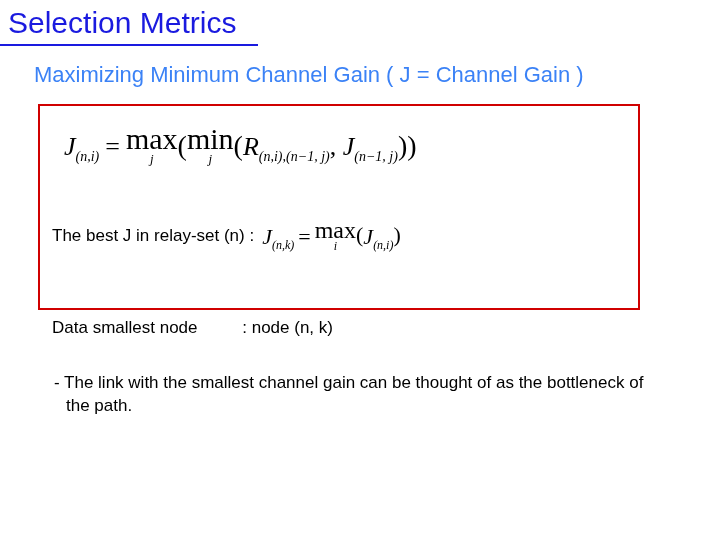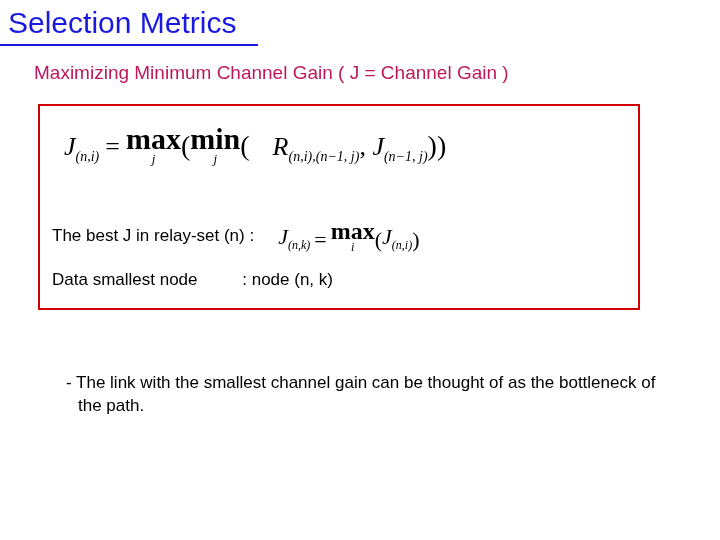--- a/index.html
+++ b/index.html
@@ -30,22 +30,22 @@
     left: 0;
     top: 44px;
     width: 258px;
     height: 2px;
     background: #1a1adf;
   }
   .subtitle {
     position: absolute;
     left: 34px;
     top: 62px;
-    font-size: 19px;
-    color: #be185d;
+    font-size: 22px;
+    color: #3b82f6;
   }
   .redbox {
     position: absolute;
     left: 38px;
     top: 104px;
     width: 602px;
     height: 206px;
     border: 2px solid #d00000;
     box-sizing: border-box;
   }
@@ -81,88 +81,86 @@
   .op {
     display: inline-flex;
     flex-direction: column;
     align-items: center;
     line-height: 1;
   }
   .op .big {
     font-size: 30px;
     font-style: normal;
     font-family: "Times New Roman", serif;
-    font-weight: bold;
   }
   .op .small {
     font-size: 13px;
     font-style: italic;
     margin-top: -2px;
   }
   .f1 .paren {
     font-style: normal;
     font-size: 28px;
     padding-top: 6px;
   }
   .f1 .mid {
     padding-top: 8px;
-    margin-left: 23px;
   }
 
   
   .line2 {
     position: absolute;
     left: 52px;
     top: 218px;
     display: flex;
     align-items: center;
+    gap: 8px;
   }
   .line2 .label {
     font-size: 17px;
     font-family: Arial, sans-serif;
   }
   .f2 {
     font-family: "Times New Roman", serif;
     font-style: italic;
     font-size: 22px;
     white-space: nowrap;
     display: flex;
-    align-items: flex-end;
-    margin-left: 24px;
+    align-items: flex-start;
   }
   .f2 .lhs { padding-top: 6px; }
   .f2 .sub { font-size: 12px; vertical-align: sub; }
   .f2 .eq { font-style: normal; padding: 6px 4px 0 4px; }
   .f2 .op .big { font-size: 24px; }
   .f2 .op .small { font-size: 12px; }
   .f2 .paren { font-style: normal; font-size: 22px; padding-top: 4px; }
   .f2 .arg { padding-top: 6px; }
 
   
   .line3 {
     position: absolute;
     left: 52px;
     top: 270px;
     font-size: 17px;
     font-family: Arial, sans-serif;
   }
   .line3 .col2 {
     display: inline-block;
     margin-left: 40px;
+    margin-top: 48px;
   }
 
   
   .bullets {
     position: absolute;
     left: 54px;
     top: 372px;
     font-size: 17px;
     line-height: 1.35;
     width: 600px;
-    margin-left: 12px;
   }
   .bullets .b {
     text-indent: -12px;
     padding-left: 12px;
     margin-bottom: 2px;
   }
 </style>
 </head>
 <body>
 

